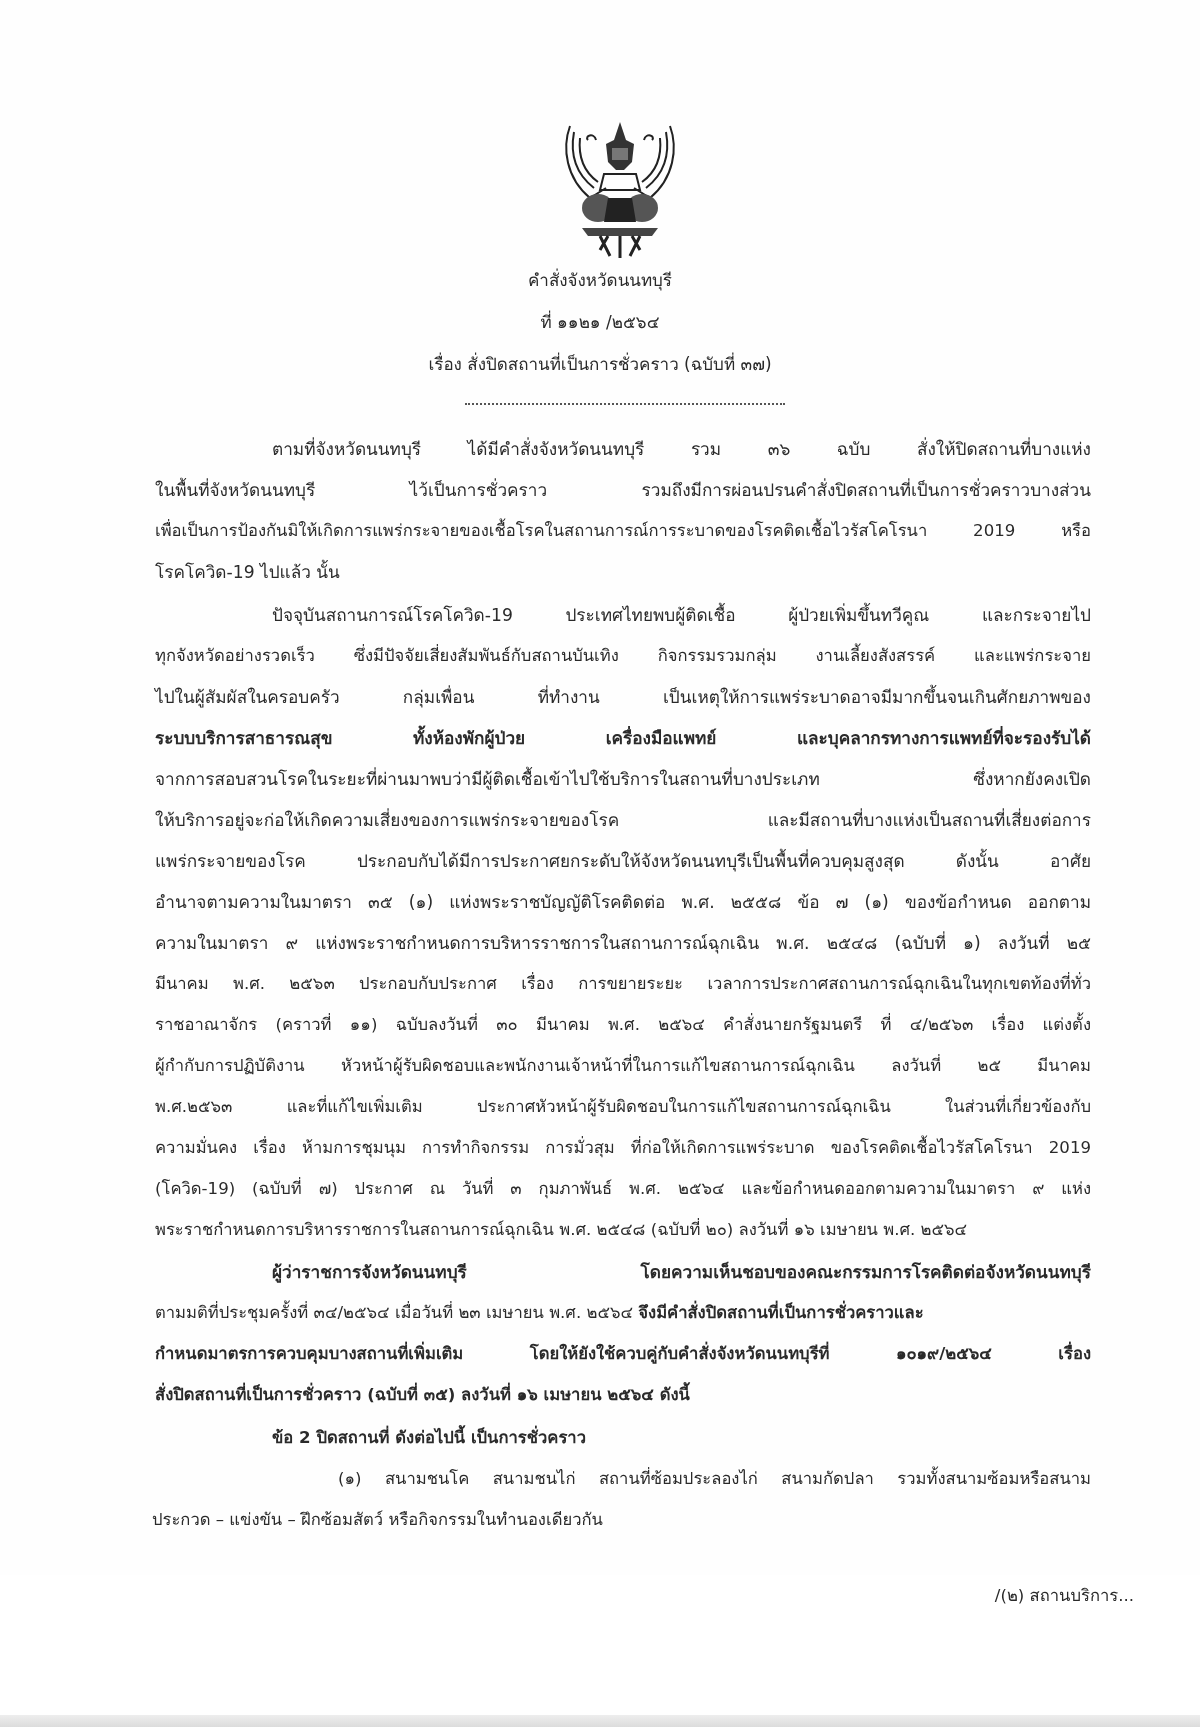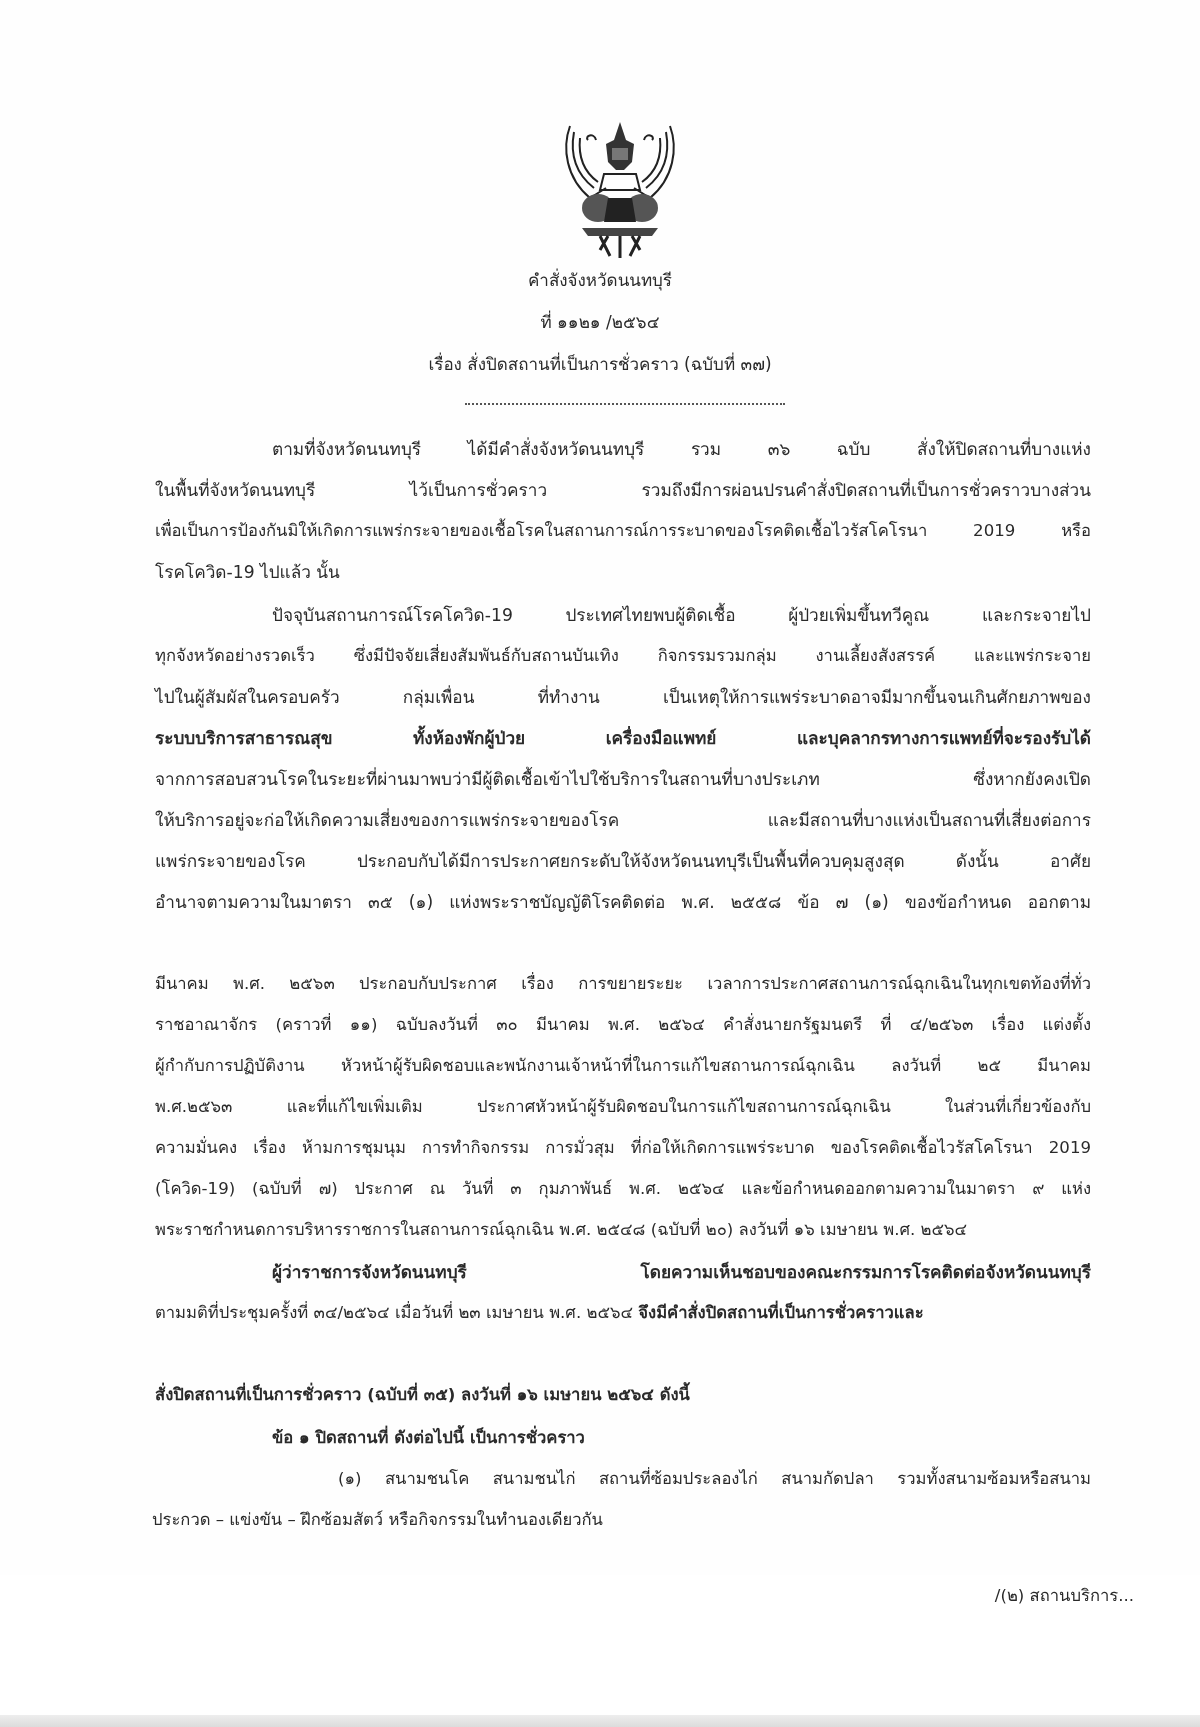--- a/index.html
+++ b/index.html
@@ -55,33 +55,35 @@
   <div class="line" style="top:560px; left:155px;">โรคโควิด-19 ไปแล้ว นั้น</div>
 
   <div class="line just" style="top:603px; left:272px; width:819px;">ปัจจุบันสถานการณ์โรคโควิด-19 ประเทศไทยพบผู้ติดเชื้อ ผู้ป่วยเพิ่มขึ้นทวีคูณ และกระจายไป</div>
   <div class="line just" style="top:685px;">ไปในผู้สัมผัสในครอบครัว กลุ่มเพื่อน ที่ทำงาน เป็นเหตุให้การแพร่ระบาดอาจมีมากขึ้นจนเกินศักยภาพของ</div>
   <div class="line just thin" style="top:644px;">ทุกจังหวัดอย่างรวดเร็ว ซึ่งมีปัจจัยเสี่ยงสัมพันธ์กับสถานบันเทิง กิจกรรมรวมกลุ่ม งานเลี้ยงสังสรรค์ และแพร่กระจาย</div>
   <div class="line just" style="top:726px;font-weight:bold;">ระบบบริการสาธารณสุข ทั้งห้องพักผู้ป่วย เครื่องมือแพทย์ และบุคลากรทางการแพทย์ที่จะรองรับได้</div>
   <div class="line just" style="top:767px;">จากการสอบสวนโรคในระยะที่ผ่านมาพบว่ามีผู้ติดเชื้อเข้าไปใช้บริการในสถานที่บางประเภท ซึ่งหากยังคงเปิด</div>
   <div class="line just" style="top:808px;">ให้บริการอยู่จะก่อให้เกิดความเสี่ยงของการแพร่กระจายของโรค และมีสถานที่บางแห่งเป็นสถานที่เสี่ยงต่อการ</div>
   <div class="line just" style="top:849px;">แพร่กระจายของโรค ประกอบกับได้มีการประกาศยกระดับให้จังหวัดนนทบุรีเป็นพื้นที่ควบคุมสูงสุด ดังนั้น อาศัย</div>
   <div class="line just" style="top:890px;">อำนาจตามความในมาตรา ๓๕ (๑) แห่งพระราชบัญญัติโรคติดต่อ พ.ศ. ๒๕๕๘ ข้อ ๗ (๑) ของข้อกำหนด ออกตาม</div>
+  <div class="line just" style="top:931px;">ความในมาตรา ๙ แห่งพระราชกำหนดการบริหารราชการในสถานการณ์ฉุกเฉิน พ.ศ. ๒๕๔๘ (ฉบับที่ ๑) ลงวันที่ ๒๕</div>
   <div class="line just thin" style="top:972px;">มีนาคม พ.ศ. ๒๕๖๓  ประกอบกับประกาศ เรื่อง การขยายระยะ เวลาการประกาศสถานการณ์ฉุกเฉินในทุกเขตท้องที่ทั่ว</div>
   <div class="line just thin" style="top:1013px;">ราชอาณาจักร (คราวที่ ๑๑) ฉบับลงวันที่ ๓๐ มีนาคม พ.ศ. ๒๕๖๔ คำสั่งนายกรัฐมนตรี ที่ ๔/๒๕๖๓ เรื่อง แต่งตั้ง</div>
   <div class="line just thin" style="top:1054px;">ผู้กำกับการปฏิบัติงาน หัวหน้าผู้รับผิดชอบและพนักงานเจ้าหน้าที่ในการแก้ไขสถานการณ์ฉุกเฉิน ลงวันที่ ๒๕ มีนาคม</div>
   <div class="line just thin" style="top:1095px;">พ.ศ.๒๕๖๓ และที่แก้ไขเพิ่มเติม ประกาศหัวหน้าผู้รับผิดชอบในการแก้ไขสถานการณ์ฉุกเฉิน ในส่วนที่เกี่ยวข้องกับ</div>
   <div class="line just thin" style="top:1136px;">ความมั่นคง เรื่อง ห้ามการชุมนุม การทำกิจกรรม การมั่วสุม ที่ก่อให้เกิดการแพร่ระบาด ของโรคติดเชื้อไวรัสโคโรนา 2019</div>
   <div class="line just thin" style="top:1177px;">(โควิด-19) (ฉบับที่ ๗) ประกาศ ณ วันที่ ๓ กุมภาพันธ์ พ.ศ. ๒๕๖๔ และข้อกำหนดออกตามความในมาตรา ๙ แห่ง</div>
   <div class="line" style="top:1218px; left:155px; font-size:16.6px;">พระราชกำหนดการบริหารราชการในสถานการณ์ฉุกเฉิน พ.ศ. ๒๕๔๘ (ฉบับที่ ๒๐) ลงวันที่ ๑๖ เมษายน พ.ศ. ๒๕๖๔</div>
 
   <div class="line just" style="top:1260px; left:272px; width:819px;font-weight:bold;">ผู้ว่าราชการจังหวัดนนทบุรี โดยความเห็นชอบของคณะกรรมการโรคติดต่อจังหวัดนนทบุรี</div>
   <div class="line" style="top:1301px; left:155px; font-size:16.6px;">
     <span>ตามมติที่ประชุมครั้งที่ ๓๔/๒๕๖๔ เมื่อวันที่ ๒๓ เมษายน พ.ศ. ๒๕๖๔ </span><span class="bold">จึงมีคำสั่งปิดสถานที่เป็นการชั่วคราวและ</span>
   </div>
+  <div class="line just bold thin" style="top:1342px;">กำหนดมาตรการควบคุมบางสถานที่เพิ่มเติม โดยให้ยังใช้ควบคู่กับคำสั่งจังหวัดนนทบุรีที่ ๑๐๑๙/๒๕๖๔ เรื่อง</div>
   <div class="line bold thin" style="top:1383px; left:155px;">สั่งปิดสถานที่เป็นการชั่วคราว (ฉบับที่ ๓๕) ลงวันที่ ๑๖ เมษายน ๒๕๖๔ ดังนี้</div>
 
-  <div class="line bold thin" style="top:1426px; left:272px;">ข้อ ๑ ปิดสถานที่ ดังต่อไปนี้ เป็นการชั่วคราว</div>
+  <div class="line bold thin" style="top:1426px; left:272px;">ข้อ 2 ปิดสถานที่ ดังต่อไปนี้ เป็นการชั่วคราว</div>
   <div class="line just thin" style="top:1467px; left:338px; width:753px;">(๑)   สนามชนโค สนามชนไก่ สถานที่ซ้อมประลองไก่ สนามกัดปลา รวมทั้งสนามซ้อมหรือสนาม</div>
   <div class="line thin" style="top:1508px; left:152px;">ประกวด – แข่งขัน – ฝึกซ้อมสัตว์ หรือกิจกรรมในทำนองเดียวกัน</div>
 
   <div class="line thin" style="top:1584px; left:0; width:1090px; text-align:right;margin-left:44px;">/(๒) สถานบริการ...</div>
 </div>
 <div class="bottom-edge"></div>
 
 </body></html>

